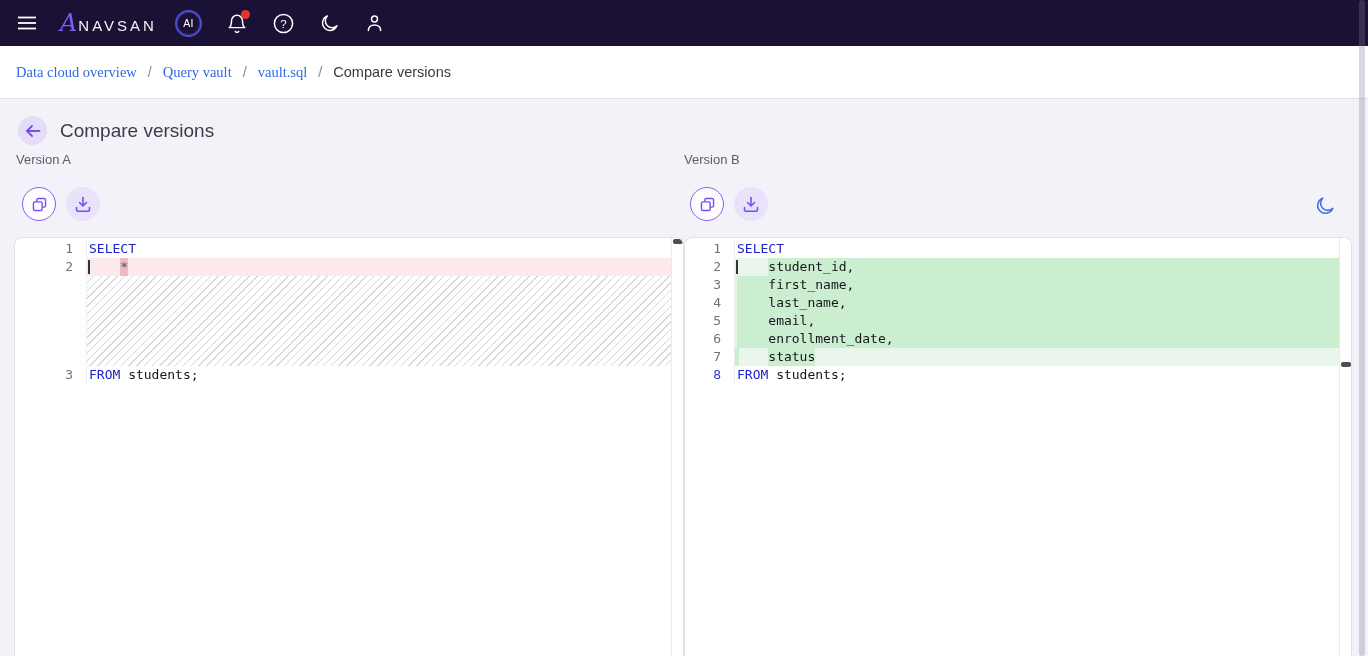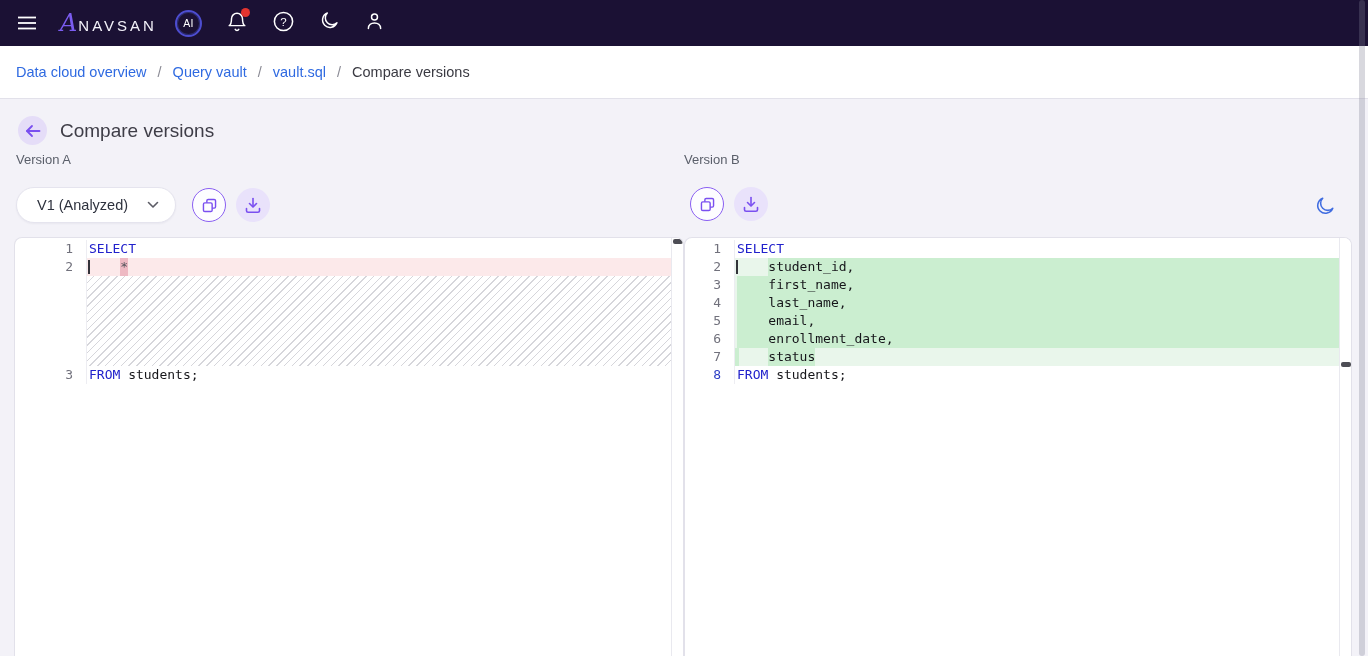--- a/index.html
+++ b/index.html
@@ -22,36 +22,36 @@
   .logo-rest { font-size:15px; color:#f4f2fa; letter-spacing:3px; font-weight:500; margin-left:1px; }
   .search-pill {
     margin-left:auto; width:390px; height:31px; border-radius:16px;
     background:#2b2347; border:1px solid #494071; display:flex; align-items:center; padding:0 12px;
   }
   .search-pill input {
     background:transparent; border:none; outline:none; color:#cfcade;
     font-size:15px; font-family:"Liberation Sans", sans-serif; margin-left:9px; width:320px;
   }
   .search-pill input::placeholder { color:#9a94b2; }
-  .nav-icons { display:flex; align-items:flex-start; margin-left:18px; gap:24px; padding-right:12px; }
+  .nav-icons { display:flex; align-items:center; margin-left:18px; gap:24px; padding-right:12px; }
   .nav-icon-btn { position:relative; display:flex; align-items:center; justify-content:center; cursor:pointer; }
   .ai-badge {
     width:27px; height:27px; border-radius:50%; border:2px solid #4d4dd0;
     box-shadow:0 0 0 1px #2c2c6e inset; color:#fff; font-size:10.5px;
     display:flex; align-items:center; justify-content:center; letter-spacing:.3px;
   }
   .notif-dot { position:absolute; top:-2px; right:-2px; width:9px; height:9px; border-radius:50%; background:#e3342f; }
 
   
   .breadcrumb-bar {
     position:absolute; left:0; top:46px; width:1368px; height:53px;
     background:#ffffff; border-bottom:1px solid #e2e1ea;
     display:flex; align-items:center; padding:0 16px; gap:11px; font-size:14.5px;
   }
-  .crumb-link { color:#2f6ae1; text-decoration:none; cursor:pointer; }
+  .crumb-link { color:#2f6ae1; text-decoration:none; cursor:pointer;font-family:Liberation Serif, serif; }
   .crumb-sep { color:#8b8b95; }
   .crumb-current { color:#3a3a42; }
 
   
   .title-row { position:absolute; left:18px; top:116px; display:flex; align-items:center; gap:13px; }
   .back-btn {
     width:29px; height:29px; border-radius:50%; background:#e5ddf8;
     display:flex; align-items:center; justify-content:center; cursor:pointer;
   }
   .page-title { font-size:19px; color:#3e3d47; font-weight:400; }
@@ -197,28 +197,20 @@
         </svg>
     </span>
   </div>
   <div class="page-title">Compare versions</div>
 </div>
 
 <div class="version-label vl-a">Version A</div>
 <div class="version-label vl-b">Version B</div>
 
 <div class="controls ctl-a">
-  <div class="version-select">
-    <span>V1 (Analyzed)</span>
-    <span>
-      <svg width="12" height="8" viewBox="0 0 12 8" fill="none" stroke="#5c5c66" stroke-width="1.6" stroke-linecap="round" stroke-linejoin="round">
-          <polyline points="1.5,1.5 6,6 10.5,1.5"></polyline>
-        </svg>
-    </span>
-  </div>
   <div class="round-btn copy-btn">
     <span>
       <svg width="17" height="17" viewBox="0 0 18 18" fill="none" stroke="#7a4ff0" stroke-width="1.5" stroke-linejoin="round">
           <rect x="6.2" y="2.6" width="9.2" height="9.2" rx="1.4"></rect>
           <rect x="2.6" y="6.2" width="9.2" height="9.2" rx="1.4" fill="#fdfdff"></rect>
         </svg>
     </span>
   </div>
   <div class="round-btn download-btn">
     <span>

